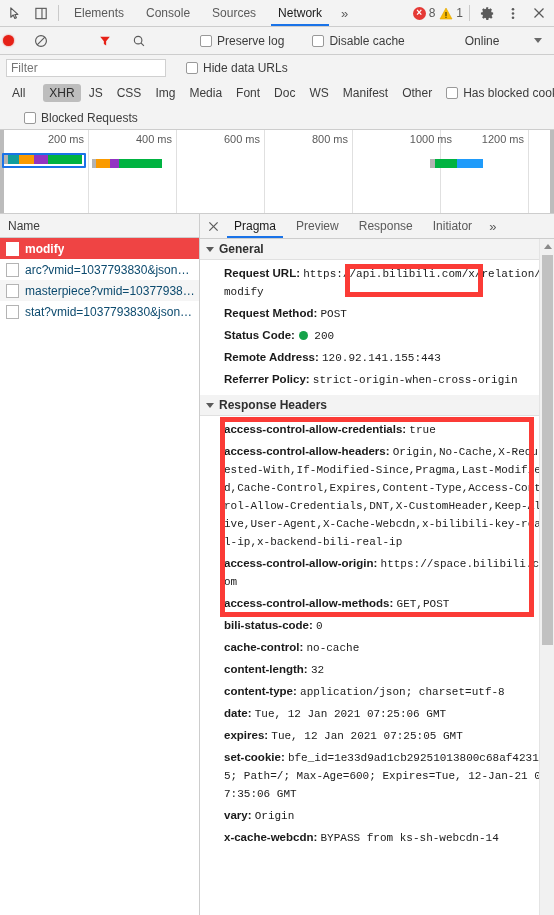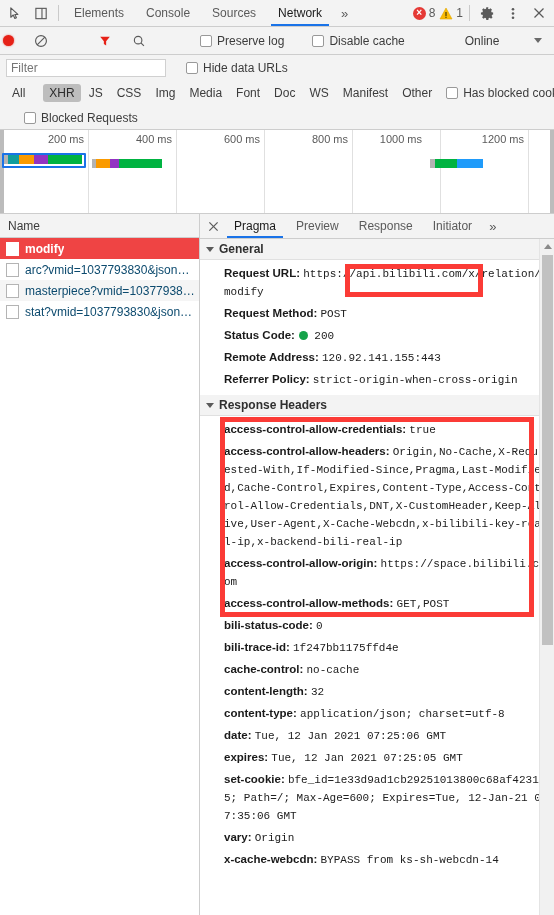--- a/index.html
+++ b/index.html
@@ -414,21 +414,21 @@
       <div class="ov-div" style="left:176px"></div>
       <div class="ov-div" style="left:264px"></div>
       <div class="ov-div" style="left:352px"></div>
       <div class="ov-div" style="left:440px"></div>
       <div class="ov-div" style="left:528px"></div>
       <div class="ov-edge" style="right:0"></div>
       <div class="ov-lbl" style="left:88px">200 ms</div>
       <div class="ov-lbl" style="left:176px">400 ms</div>
       <div class="ov-lbl" style="left:264px">600 ms</div>
       <div class="ov-lbl" style="left:352px">800 ms</div>
-      <div class="ov-lbl" style="left:426px">1000 ms</div>
+      <div class="ov-lbl" style="left:456px">1000 ms</div>
       <div class="ov-lbl" style="left:528px">1200 ms</div>
     </div>
     <div class="ov-bars">
 
       <div class="sel-outline" style="left:2px; top:-2px; width:84px; height:15px;"></div>
       <div class="barline" style="left:4px; width:78px; top:0;">
         <div class="seg" style="width:4px;  background:#b3b3b3"></div>
         <div class="seg" style="width:11px; background:#0f9d9d"></div>
         <div class="seg" style="width:15px; background:#fa9a00"></div>
         <div class="seg" style="width:14px; background:#9333c2"></div>
@@ -539,24 +539,20 @@
           </div>
           <div class="kv">
             <span class="k">access-control-allow-methods:</span>
             <span class="v">GET,POST</span>
           </div>
           <div class="kv">
             <span class="k">bili-status-code:</span>
             <span class="v">0</span>
           </div>
           <div class="kv">
-            <span class="k">bili-trace-id:</span>
-            <span class="v">1f247bb1175ffd4e</span>
-          </div>
-          <div class="kv">
             <span class="k">cache-control:</span>
             <span class="v">no-cache</span>
           </div>
           <div class="kv">
             <span class="k">content-length:</span>
             <span class="v">32</span>
           </div>
           <div class="kv">
             <span class="k">content-type:</span>
             <span class="v">application/json; charset=utf-8</span>

